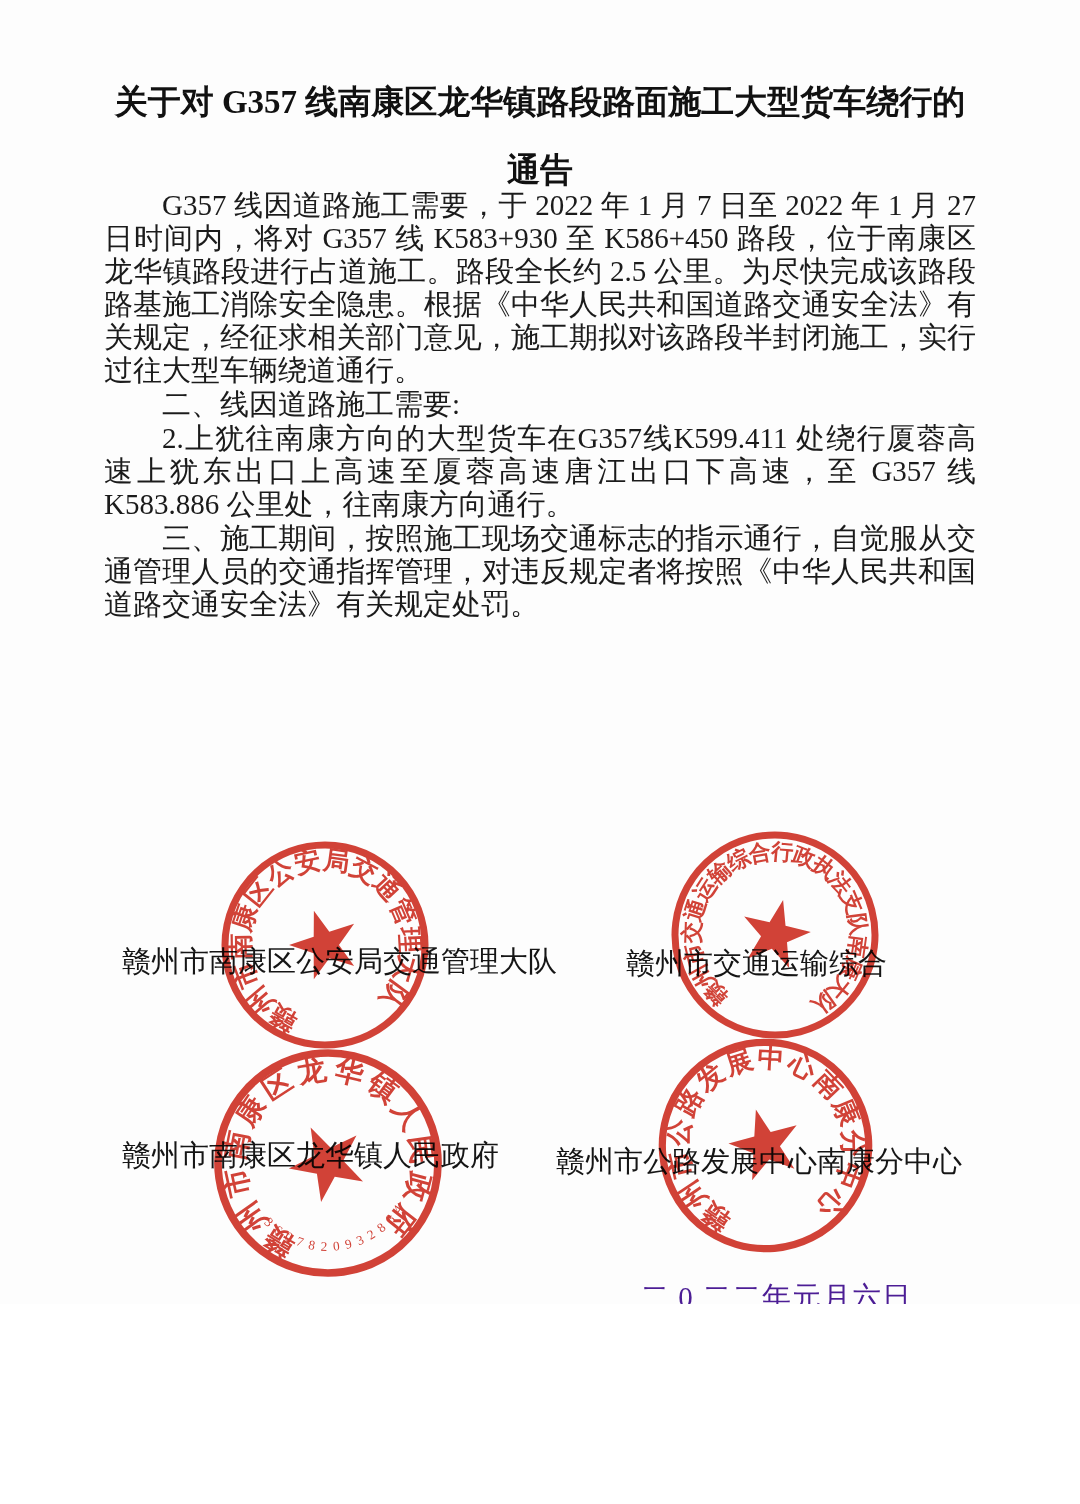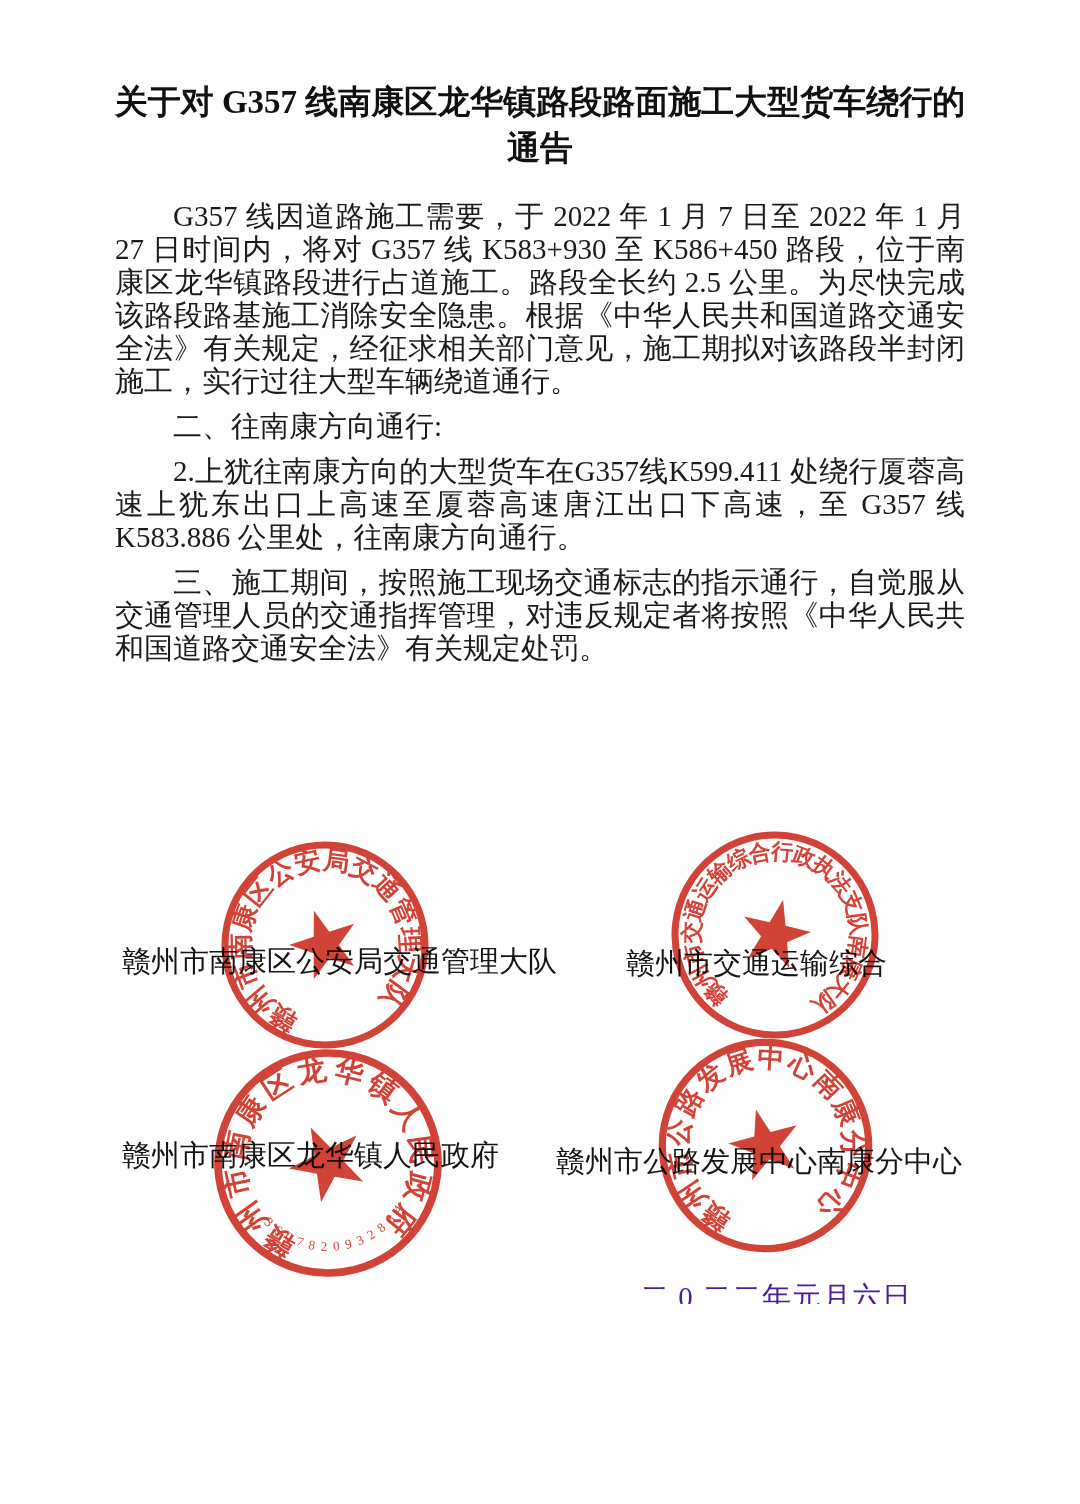--- a/index.html
+++ b/index.html
@@ -10,27 +10,27 @@
     font-family:"Liberation Serif","DejaVu Serif",serif;
     color:var(--text-color,#1b1b1b);
     overflow:hidden;
   }
   .title{
     position:absolute;left:0;width:100%;
     text-align:center;font-weight:bold;
     font-size:33px;line-height:40px;color:#111;
   }
   .title-1{top:82px;}
-  .title-2{top:128px;}
+  .title-2{top:150px;}
   .doc-body{
     position:absolute;left:103px;top:188px;width:874px;
     font-size:29px;line-height:33px;
     text-align:justify;
   }
-  .doc-body p{margin:12px;padding:0;text-indent:2em;}
+  .doc-body p{margin:1px;padding:0;text-indent:2em;}
   .sig{
     position:absolute;
     font-size:29px;line-height:34px;
     white-space:nowrap;color:#151515;
   }
   .sig-center{text-align:left;white-space:normal;}
   .date-line{
     position:absolute;left:640px;top:1278px;
     font-size:29px;letter-spacing:1px;white-space:nowrap;color:#4c1d95;
   }
@@ -50,21 +50,21 @@
 </head>
 <body>
 
 <div class="page">
 
   <div class="title title-1">关于对 G357 线南康区龙华镇路段路面施工大型货车绕行的</div>
   <div class="title title-2">通告</div>
 
   <div class="doc-body">
     <p>G357 线因道路施工需要，于 2022 年 1 月 7 日至 2022 年 1 月 27 日时间内，将对 G357 线 K583+930 至 K586+450 路段，位于南康区龙华镇路段进行占道施工。路段全长约 2.5 公里。为尽快完成该路段路基施工消除安全隐患。根据《中华人民共和国道路交通安全法》有关规定，经征求相关部门意见，施工期拟对该路段半封闭施工，实行过往大型车辆绕道通行。</p>
-    <p>二、往南康方向通行:</p>
+    <p>二、线因道路施工需要:</p>
     <p>2.上犹往南康方向的大型货车在G357线K599.411 处绕行厦蓉高速上犹东出口上高速至厦蓉高速唐江出口下高速，至 G357 线 K583.886 公里处，往南康方向通行。</p>
     <p>三、施工期间，按照施工现场交通标志的指示通行，自觉服从交通管理人员的交通指挥管理，对违反规定者将按照《中华人民共和国道路交通安全法》有关规定处罚。</p>
   </div>
 
   <div class="sig" style="left:122px;top:944px;">赣州市南康区公安局交通管理大队</div>
 
   <div class="sig sig-center" style="left:626px;top:946px;width:300px;">
     <div>赣州市交通运输综合</div>
   </div>
 

